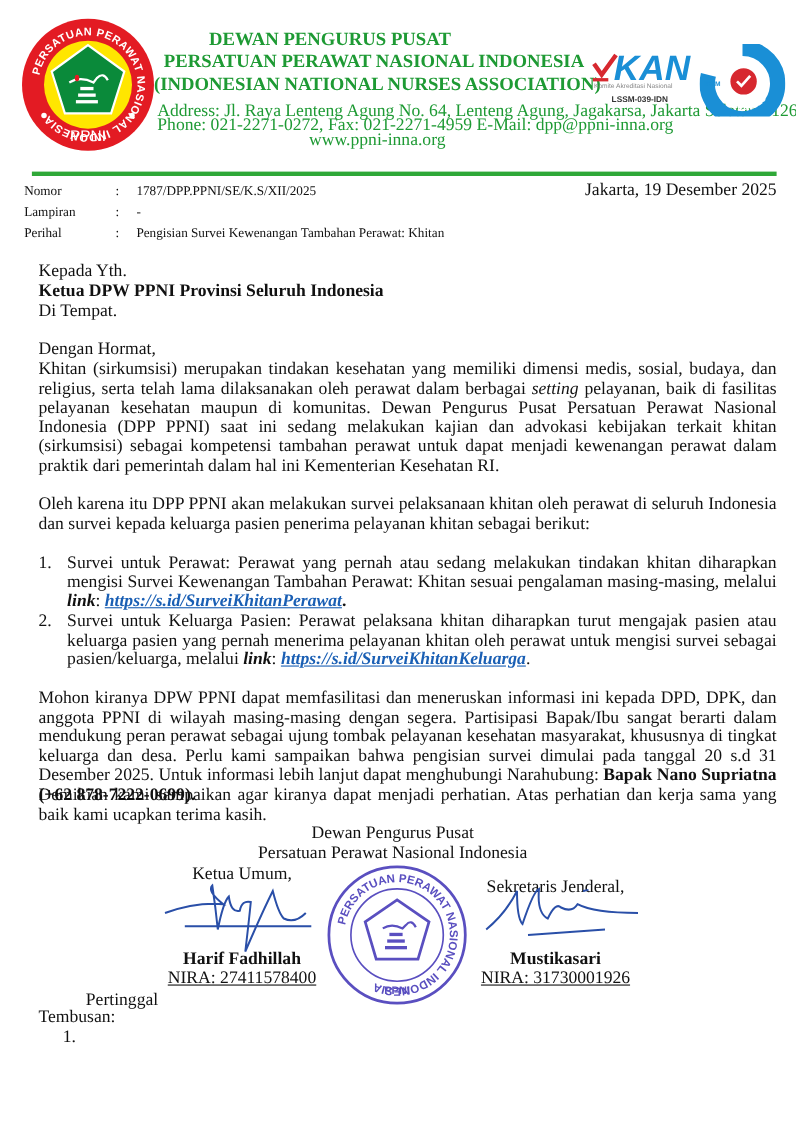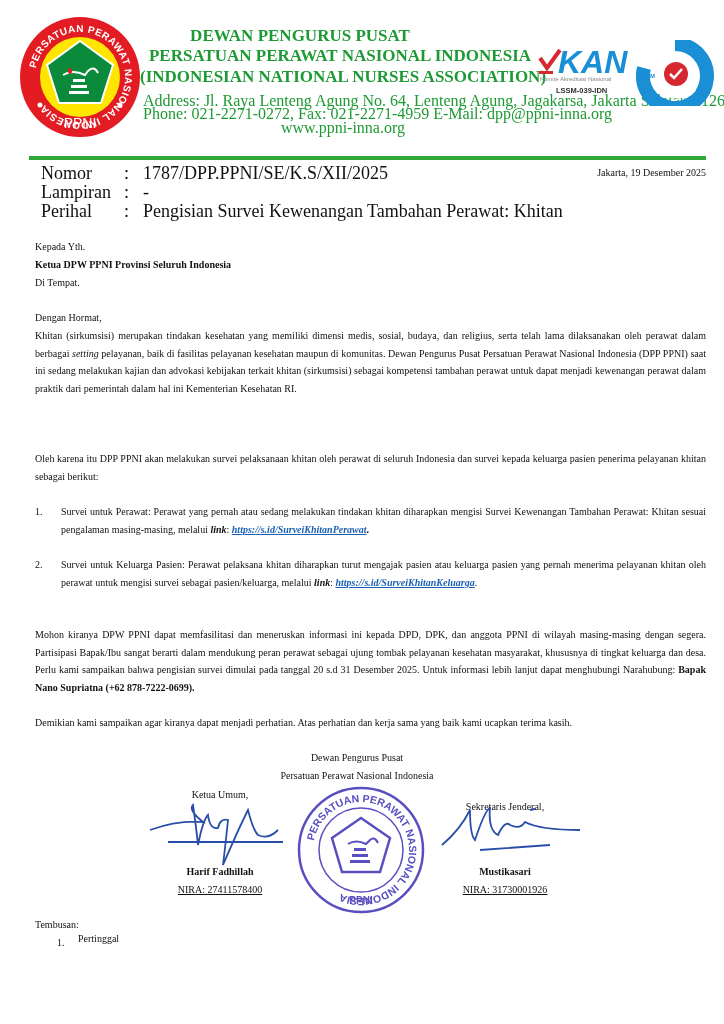--- a/index.html
+++ b/index.html
@@ -3,23 +3,23 @@
 <meta charset="utf-8">
 <style>
   html, body { margin: 0; padding: 0; background: #ffffff; }
   body { width: 724px; height: 1024px; position: relative; overflow: hidden;
          font-family: "Liberation Serif", serif; color: #111; }
   .abs { position: absolute; }
   .green { color: #1e9a34; }
   .hdr-title { font-weight: bold; font-size: 17px; text-align: center; line-height: 21px; white-space: nowrap; }
   .hdr-small { font-size: 16px; text-align: center; line-height: 14px; white-space: nowrap; }
   .rule { position: absolute; left: 29px; top: 156px; width: 677px; height: 4px; background: #2fa838; }
-  .txt { font-size: 10px; line-height: 17.6px; }
+  .txt { font-size: 16px; line-height: 17.6px; }
   .just { text-align: justify; }
-  .meta-row { position: absolute; left: 41px; font-size: 18px; line-height: 18px; white-space: nowrap; }
+  .meta-row { position: absolute; left: 22px; font-size: 12px; line-height: 18px; white-space: nowrap; }
   .meta-label { display: inline-block; width: 83px; }
   .meta-colon { display: inline-block; width: 19px; }
   .link { color: #1a5fb4; text-decoration: underline; font-weight: bold; font-style: italic; }
   .list-num { position: absolute; left: 35px; }
   .list-body { position: absolute; left: 61px; width: 645px; }
   .center { text-align: center; white-space: nowrap; }
 </style>
 </head>
 <body>
 
@@ -157,13 +157,13 @@
   </svg>
 </div>
 
 <div class="abs txt center" style="left:150px; width:140px; top:863px; font-weight:bold;">Harif Fadhillah</div>
 <div class="abs txt center" style="left:150px; width:140px; top:881px; text-decoration:underline;">NIRA: 27411578400</div>
 <div class="abs txt center" style="left:430px; width:150px; top:863px; font-weight:bold;text-align:center;">Mustikasari</div>
 <div class="abs txt center" style="left:430px; width:150px; top:881px; text-decoration:underline;">NIRA: 31730001926</div>
 
 <div class="abs txt" style="left:35px; top:916px;">Tembusan:</div>
 <div class="abs txt" style="left:57px; top:934px;">1.</div>
-<div class="abs txt" style="left:78px; top:930px;">Pertinggal</div>
+<div class="abs txt" style="left:78px; top:901px;">Pertinggal</div>
 
 </body></html>

